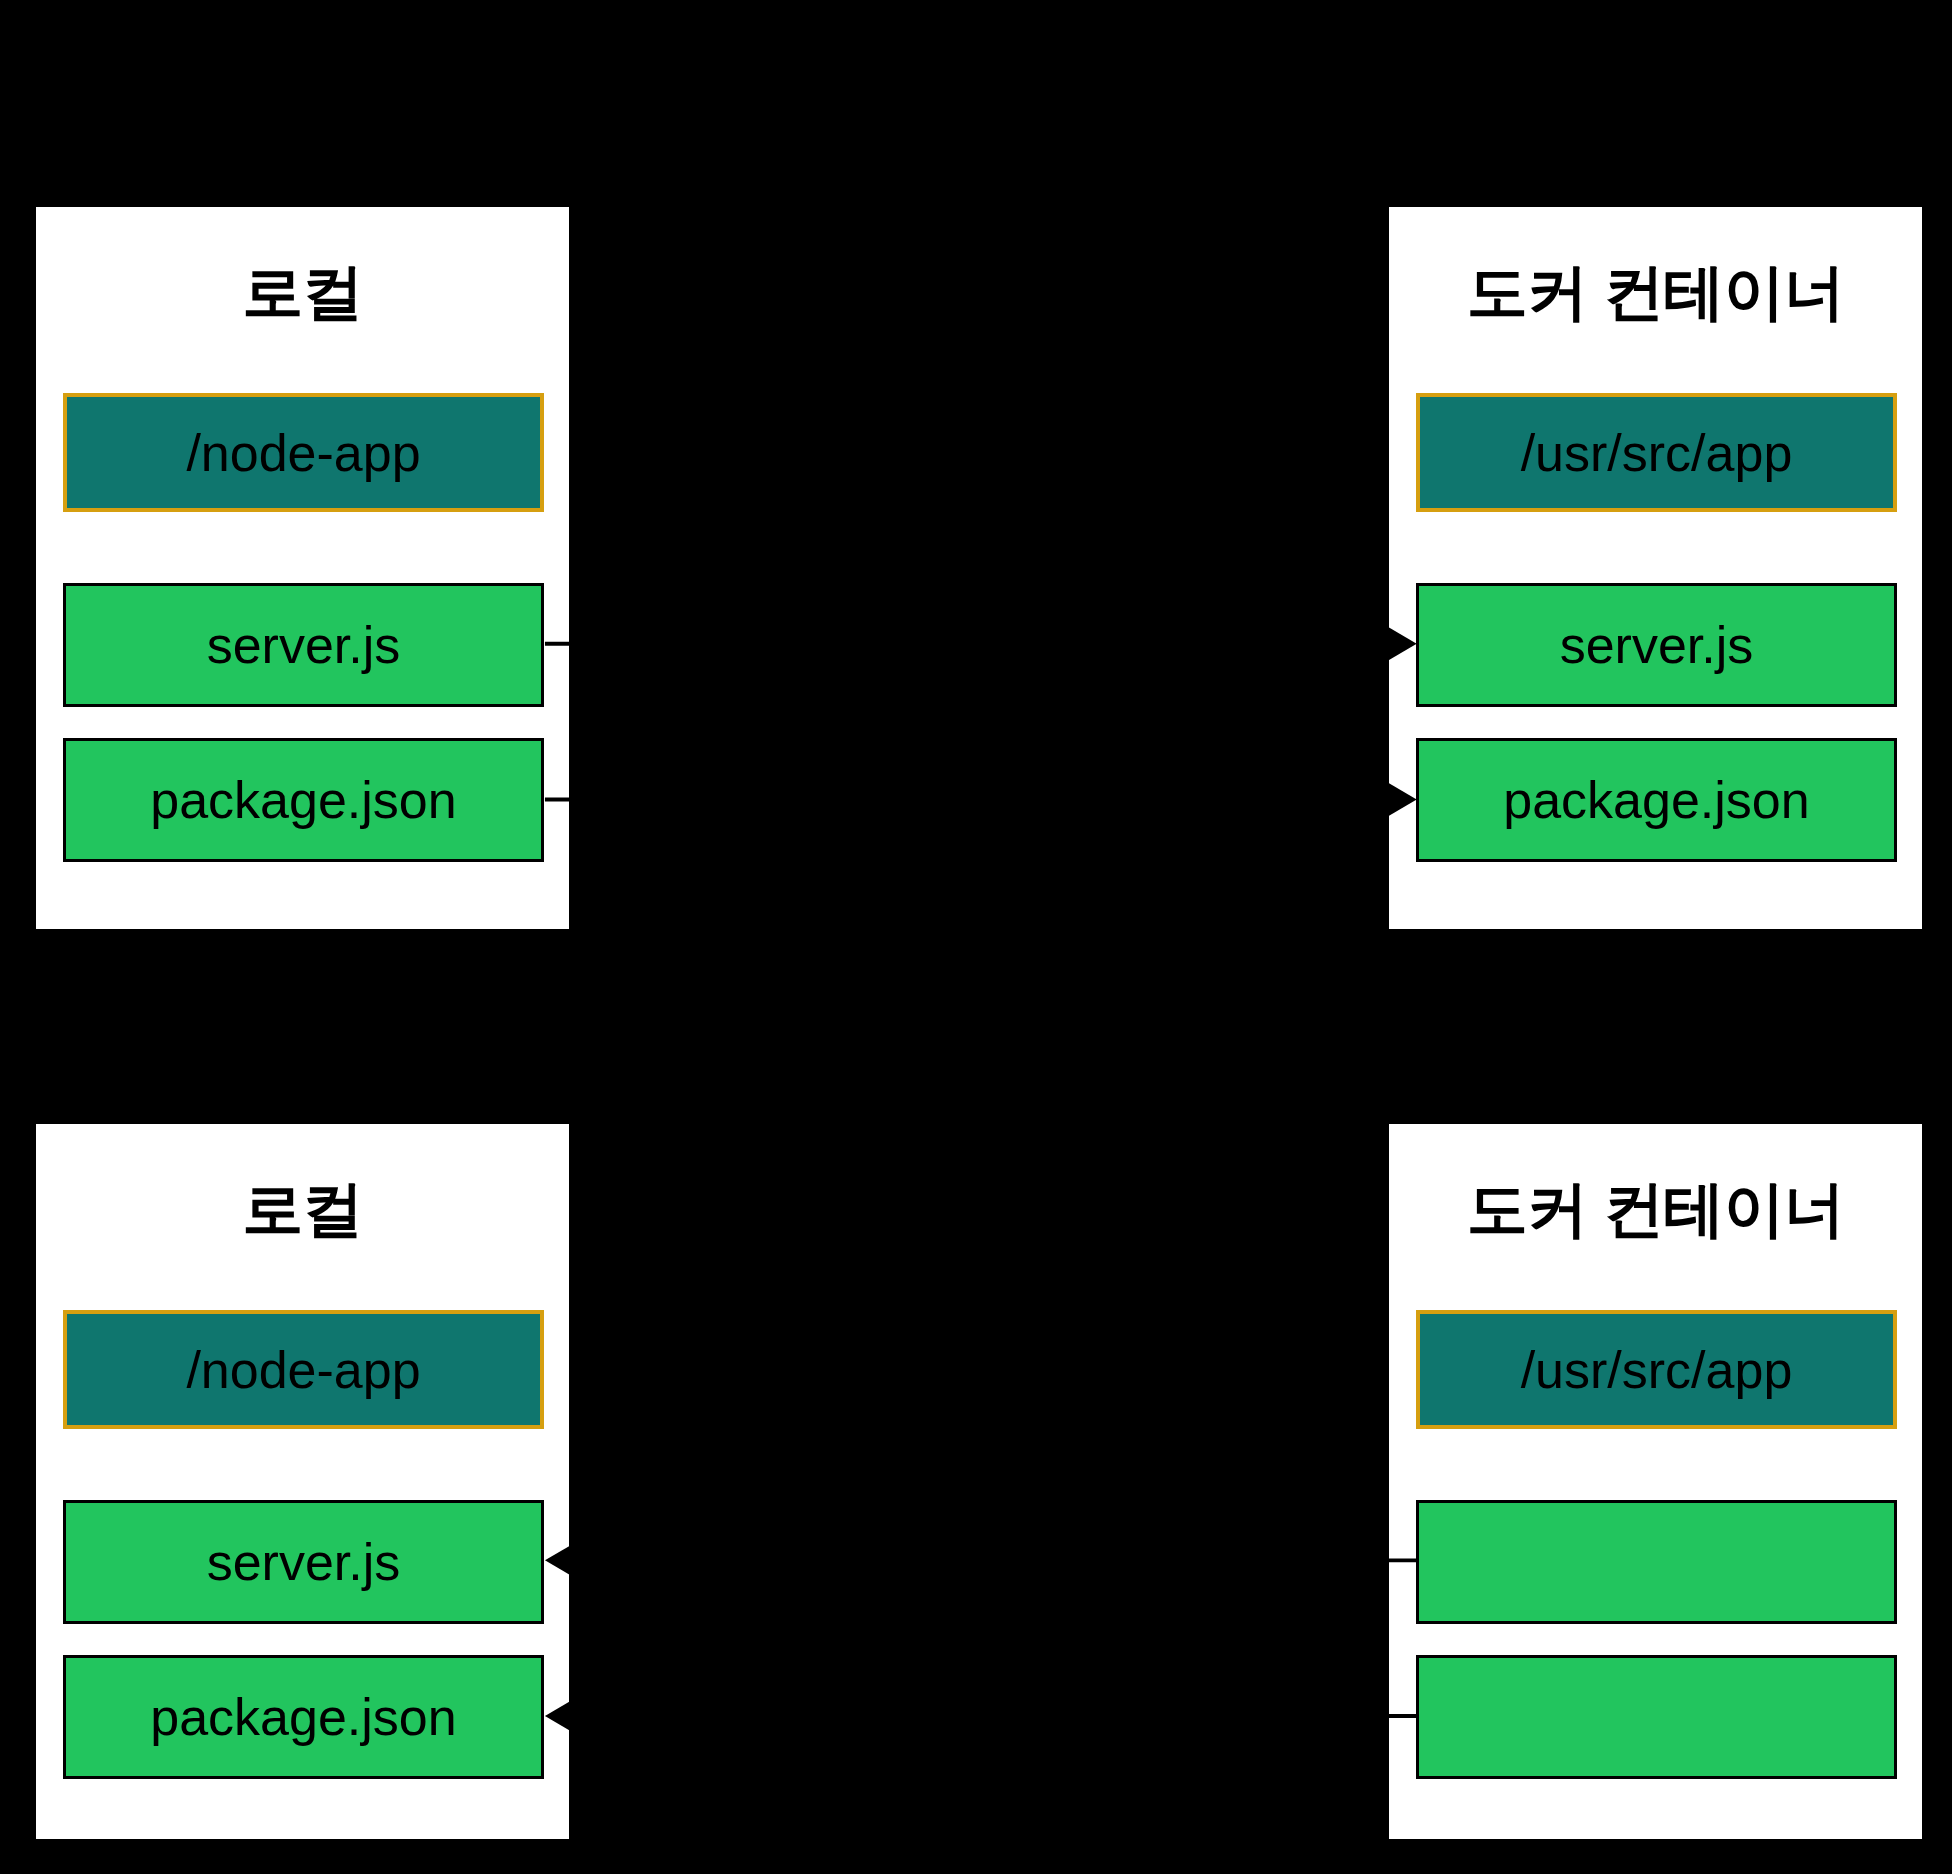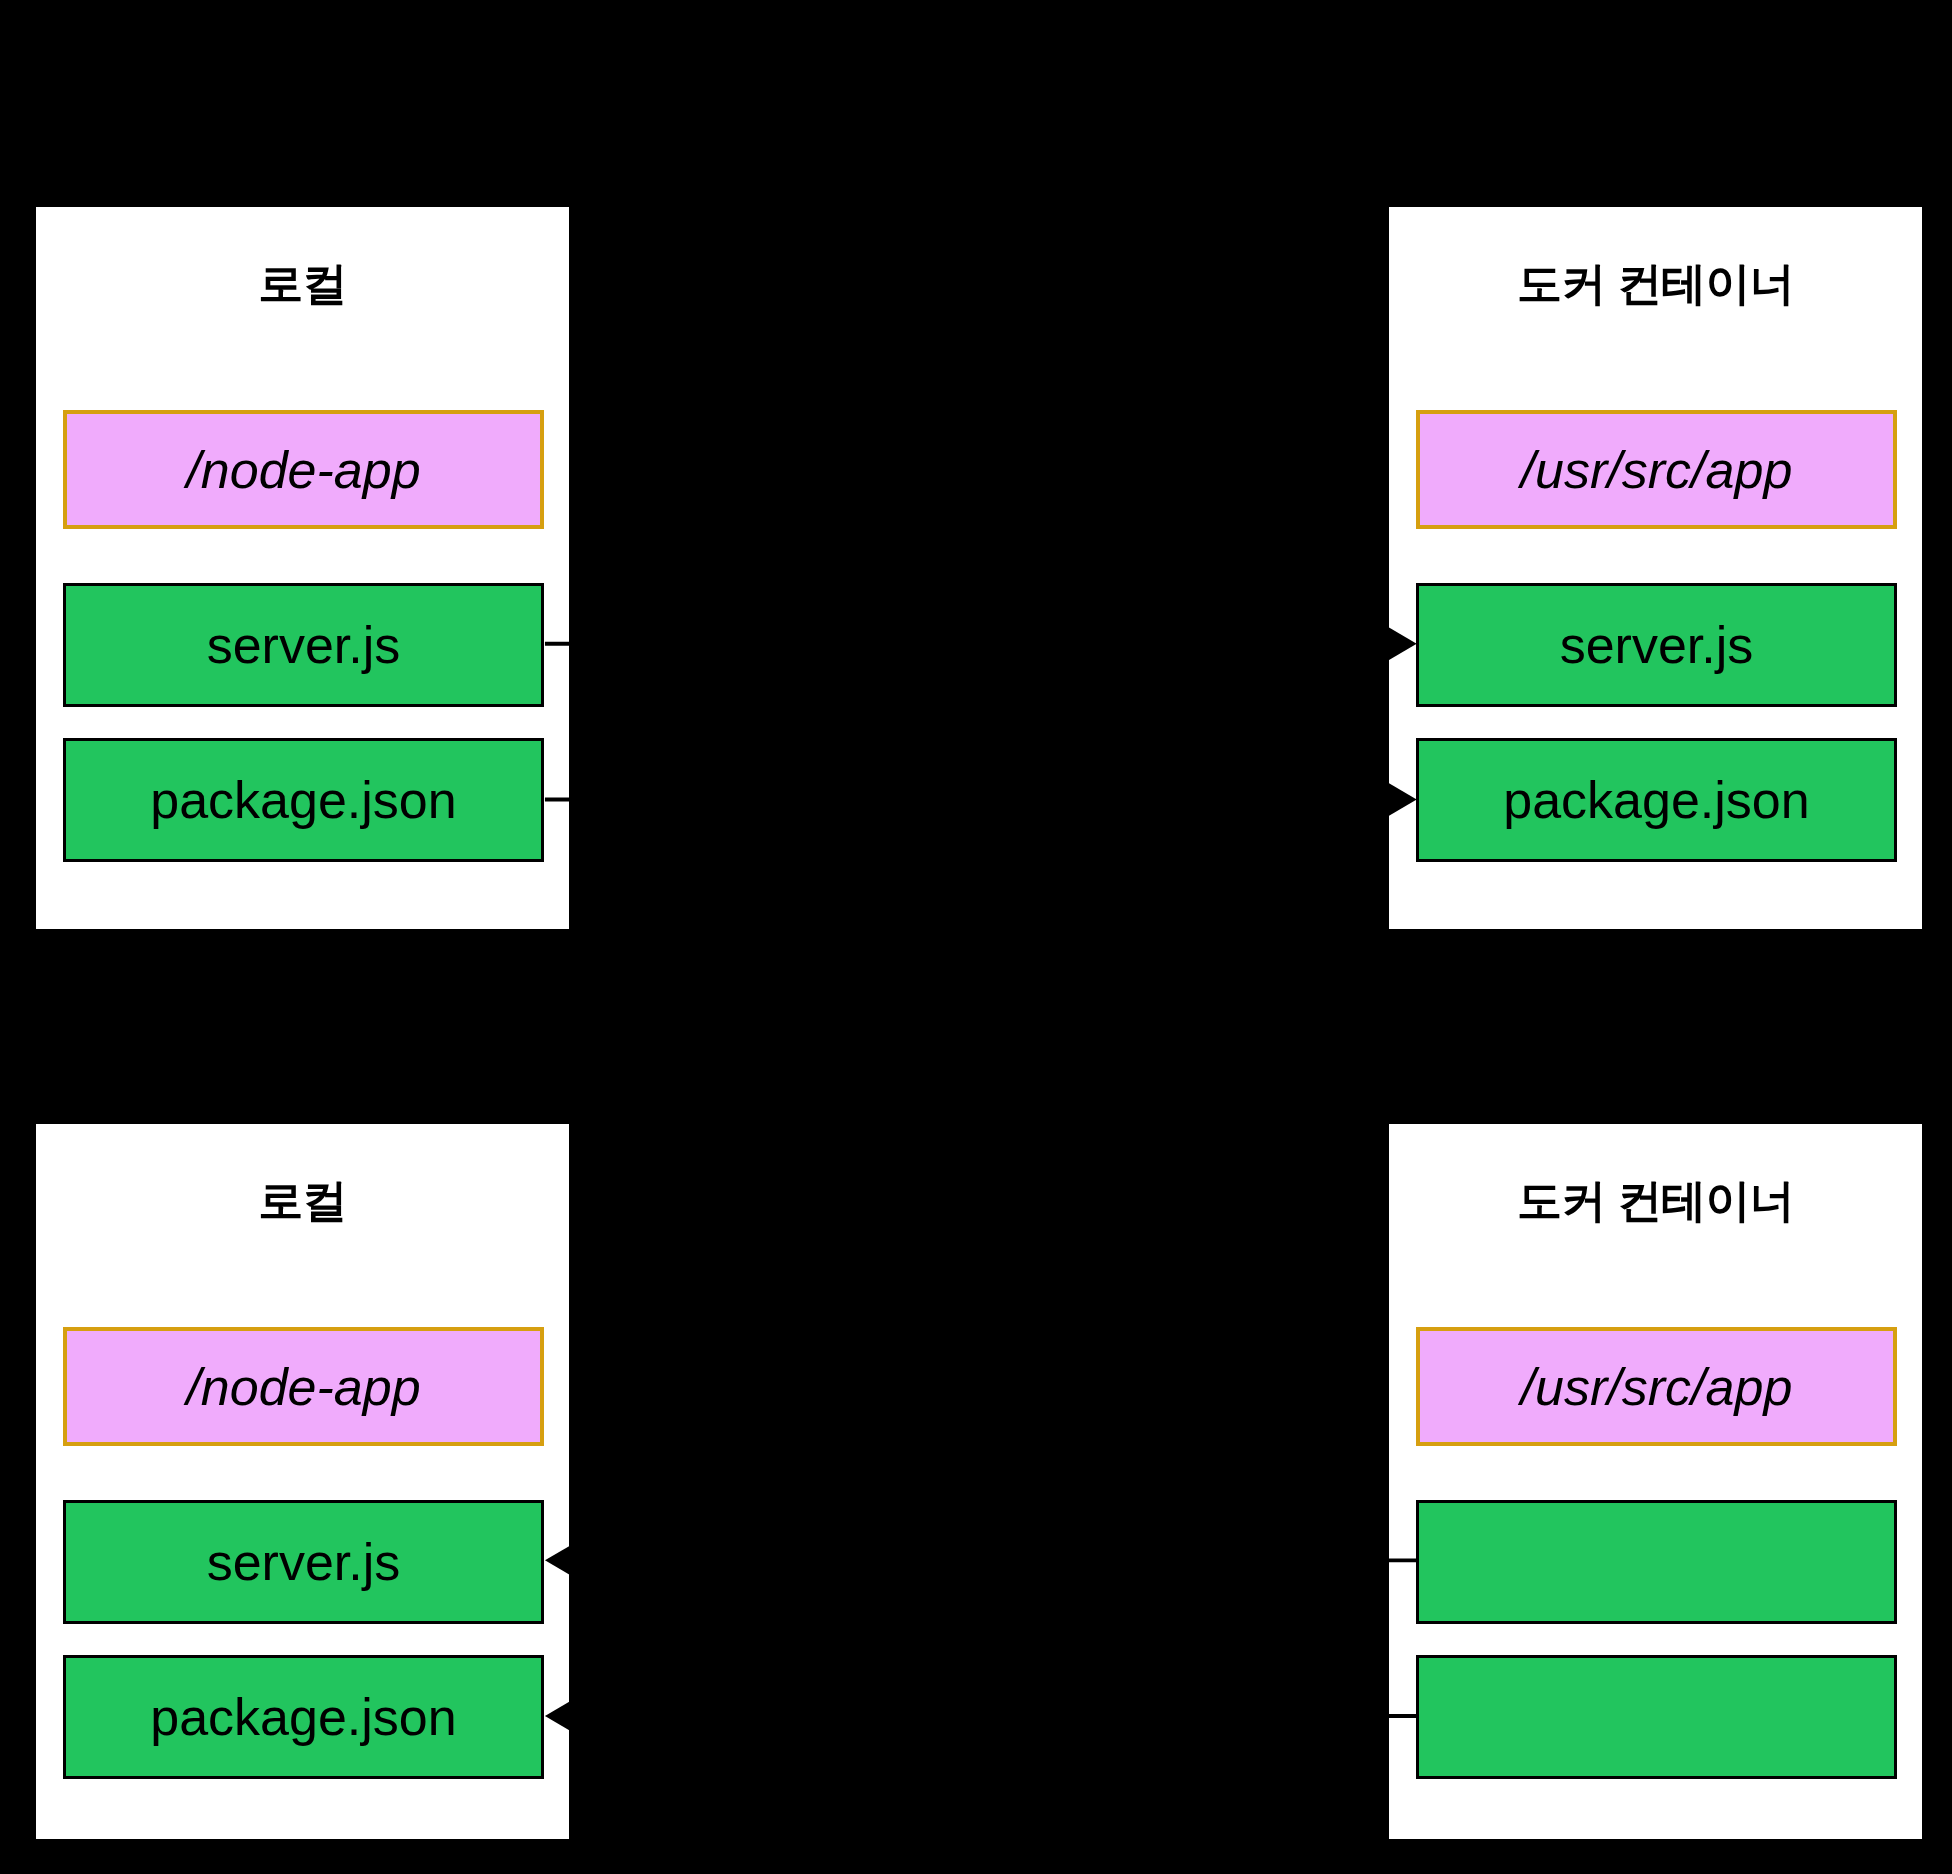--- a/index.html
+++ b/index.html
@@ -22,43 +22,42 @@
   }
   #panel-local-copy      { left: 35px;   top: 206px; }
   #panel-container-copy  { left: 1388px; top: 206px; }
   #panel-local-mount     { left: 35px;   top: 1123px; height: 717px; }
   #panel-container-mount { left: 1388px; top: 1123px; height: 717px; }
 
   .panel-title {
     position: absolute;
     top: 52px; left: 0; right: 0;
     text-align: center;
-    font-size: 45px;
+    font-size: 61px;
     font-weight: 700;
     line-height: 1.1;
     letter-spacing: -0.8px;
   }
   .box {
     position: absolute;
     left: 27px;
     width: 481px;
     height: 119px;
     box-sizing: border-box;
     display: flex;
     align-items: center;
     justify-content: center;
     font-size: 52px;
     line-height: 1;
     background: #22c55e;
   }
   .dir-box {
-    top: 203px;
-    background: #f0abfc;
+    top: 186px;
+    background: #0f766e;
     border: 4.7px solid #D69F10;
-    font-style: italic;
   }
   .file-box-1 { top: 376px; height: 124px; border: 3.9px solid #000; }
   .file-box-2 { top: 531px; height: 124px; border: 3.9px solid #000; }
 
   .arrow-layer {
     position: absolute;
     left: 0; top: 0;
     width: 1953px;
     height: 1874px;
     pointer-events: none;

